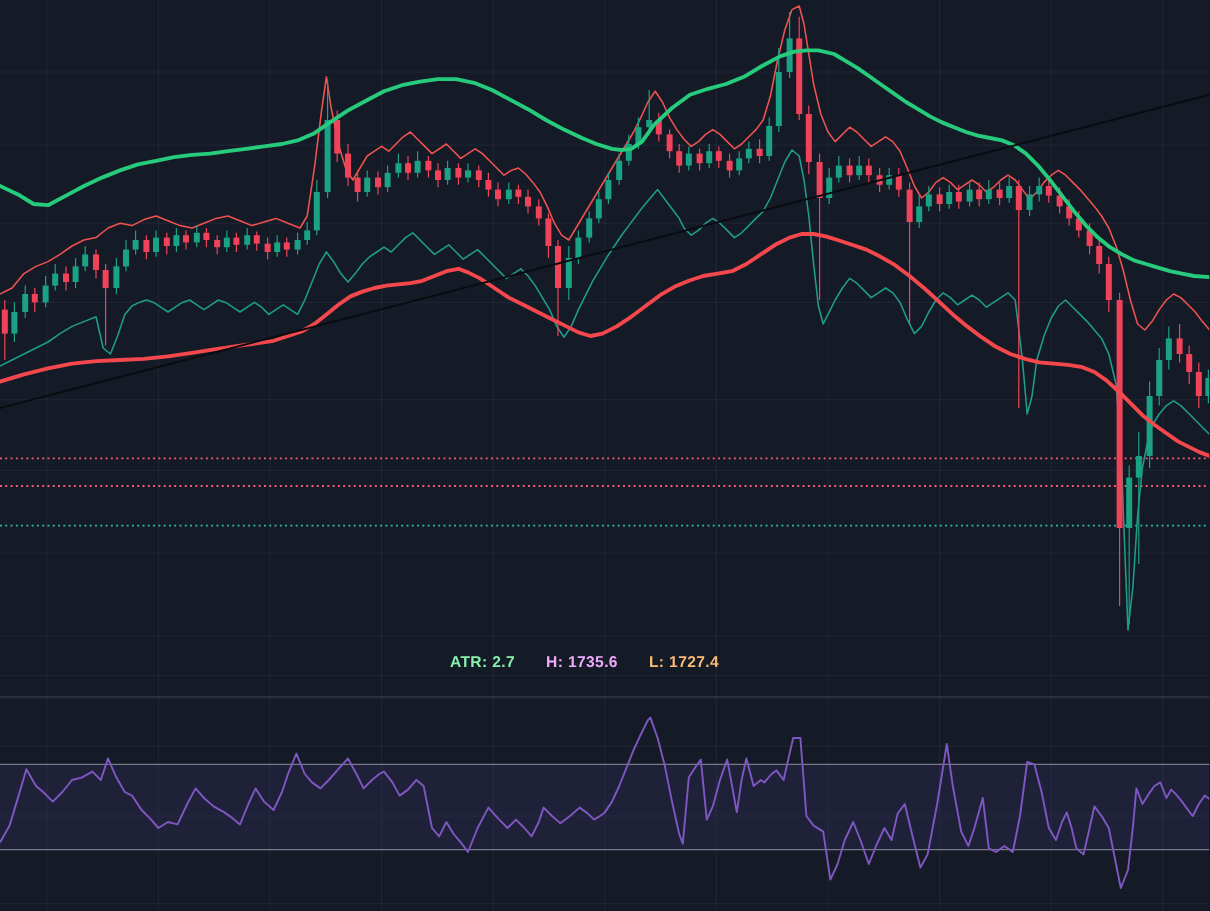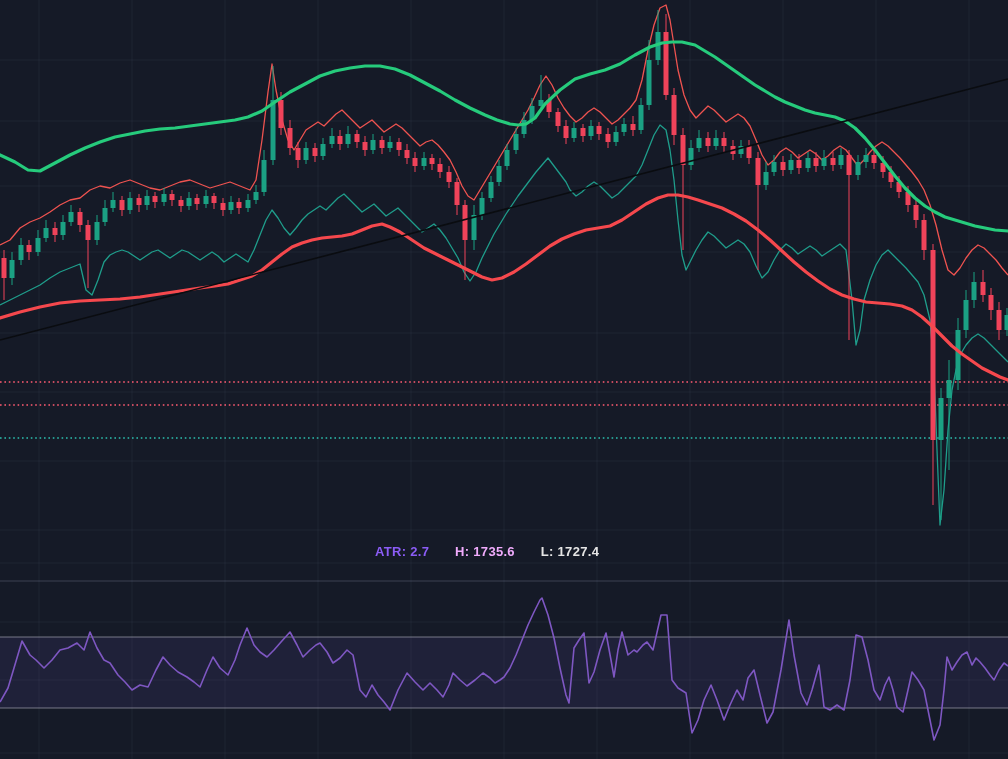--- a/index.html
+++ b/index.html
@@ -305,17 +305,17 @@
         <polyline points="0,155 15,162 28,170 40,171 55,163 70,155 85,148 100,142 115,137 130,134 145,131 160,129 175,128 190,126 205,124 220,122 235,120 248,117 262,111 275,102 290,92 305,84 320,76 335,71 350,68 365,66 380,66 395,69 410,75 425,83 440,91 455,100 470,108 485,115 497,120 510,124 518,125 526,124 535,118 545,104 560,90 575,79 590,74 605,70 620,64 635,55 650,47 662,43 672,42 682,42 695,45 705,51 715,57 725,64 735,71 745,78 755,85 765,91 775,97 785,102 795,106 805,110 815,113 825,115 835,117 845,121 855,128 865,138 875,150 885,163 895,176 905,188 915,198 925,206 935,212 945,217 955,220 965,223 975,226 985,228 995,230 1008,231" fill="none" stroke="#26cb7c" stroke-width="3.2" stroke-linecap="round" stroke-linejoin="round"></polyline>
       </g>
       <g>
         <line x1="0" y1="340" x2="1008" y2="79" stroke="#0a0c10" stroke-width="1.6"></line>
       </g>
     </svg>
 
   <div class="pane-sep" id="pane-sep" style="top:580px"></div>
 
   <div id="info-label">
-    <span style="color: #8b5cf6;">ATR: 2.7</span>
+    <span style="color: #86efac;">ATR: 2.7</span>
     <span style="color: #f0abfc;">H: 1735.6</span>
-    <span style="color: #e5e5e5;">L: 1727.4</span>
+    <span style="color: #fdba74;">L: 1727.4</span>
   </div>
 </div>
 
 </body></html>

